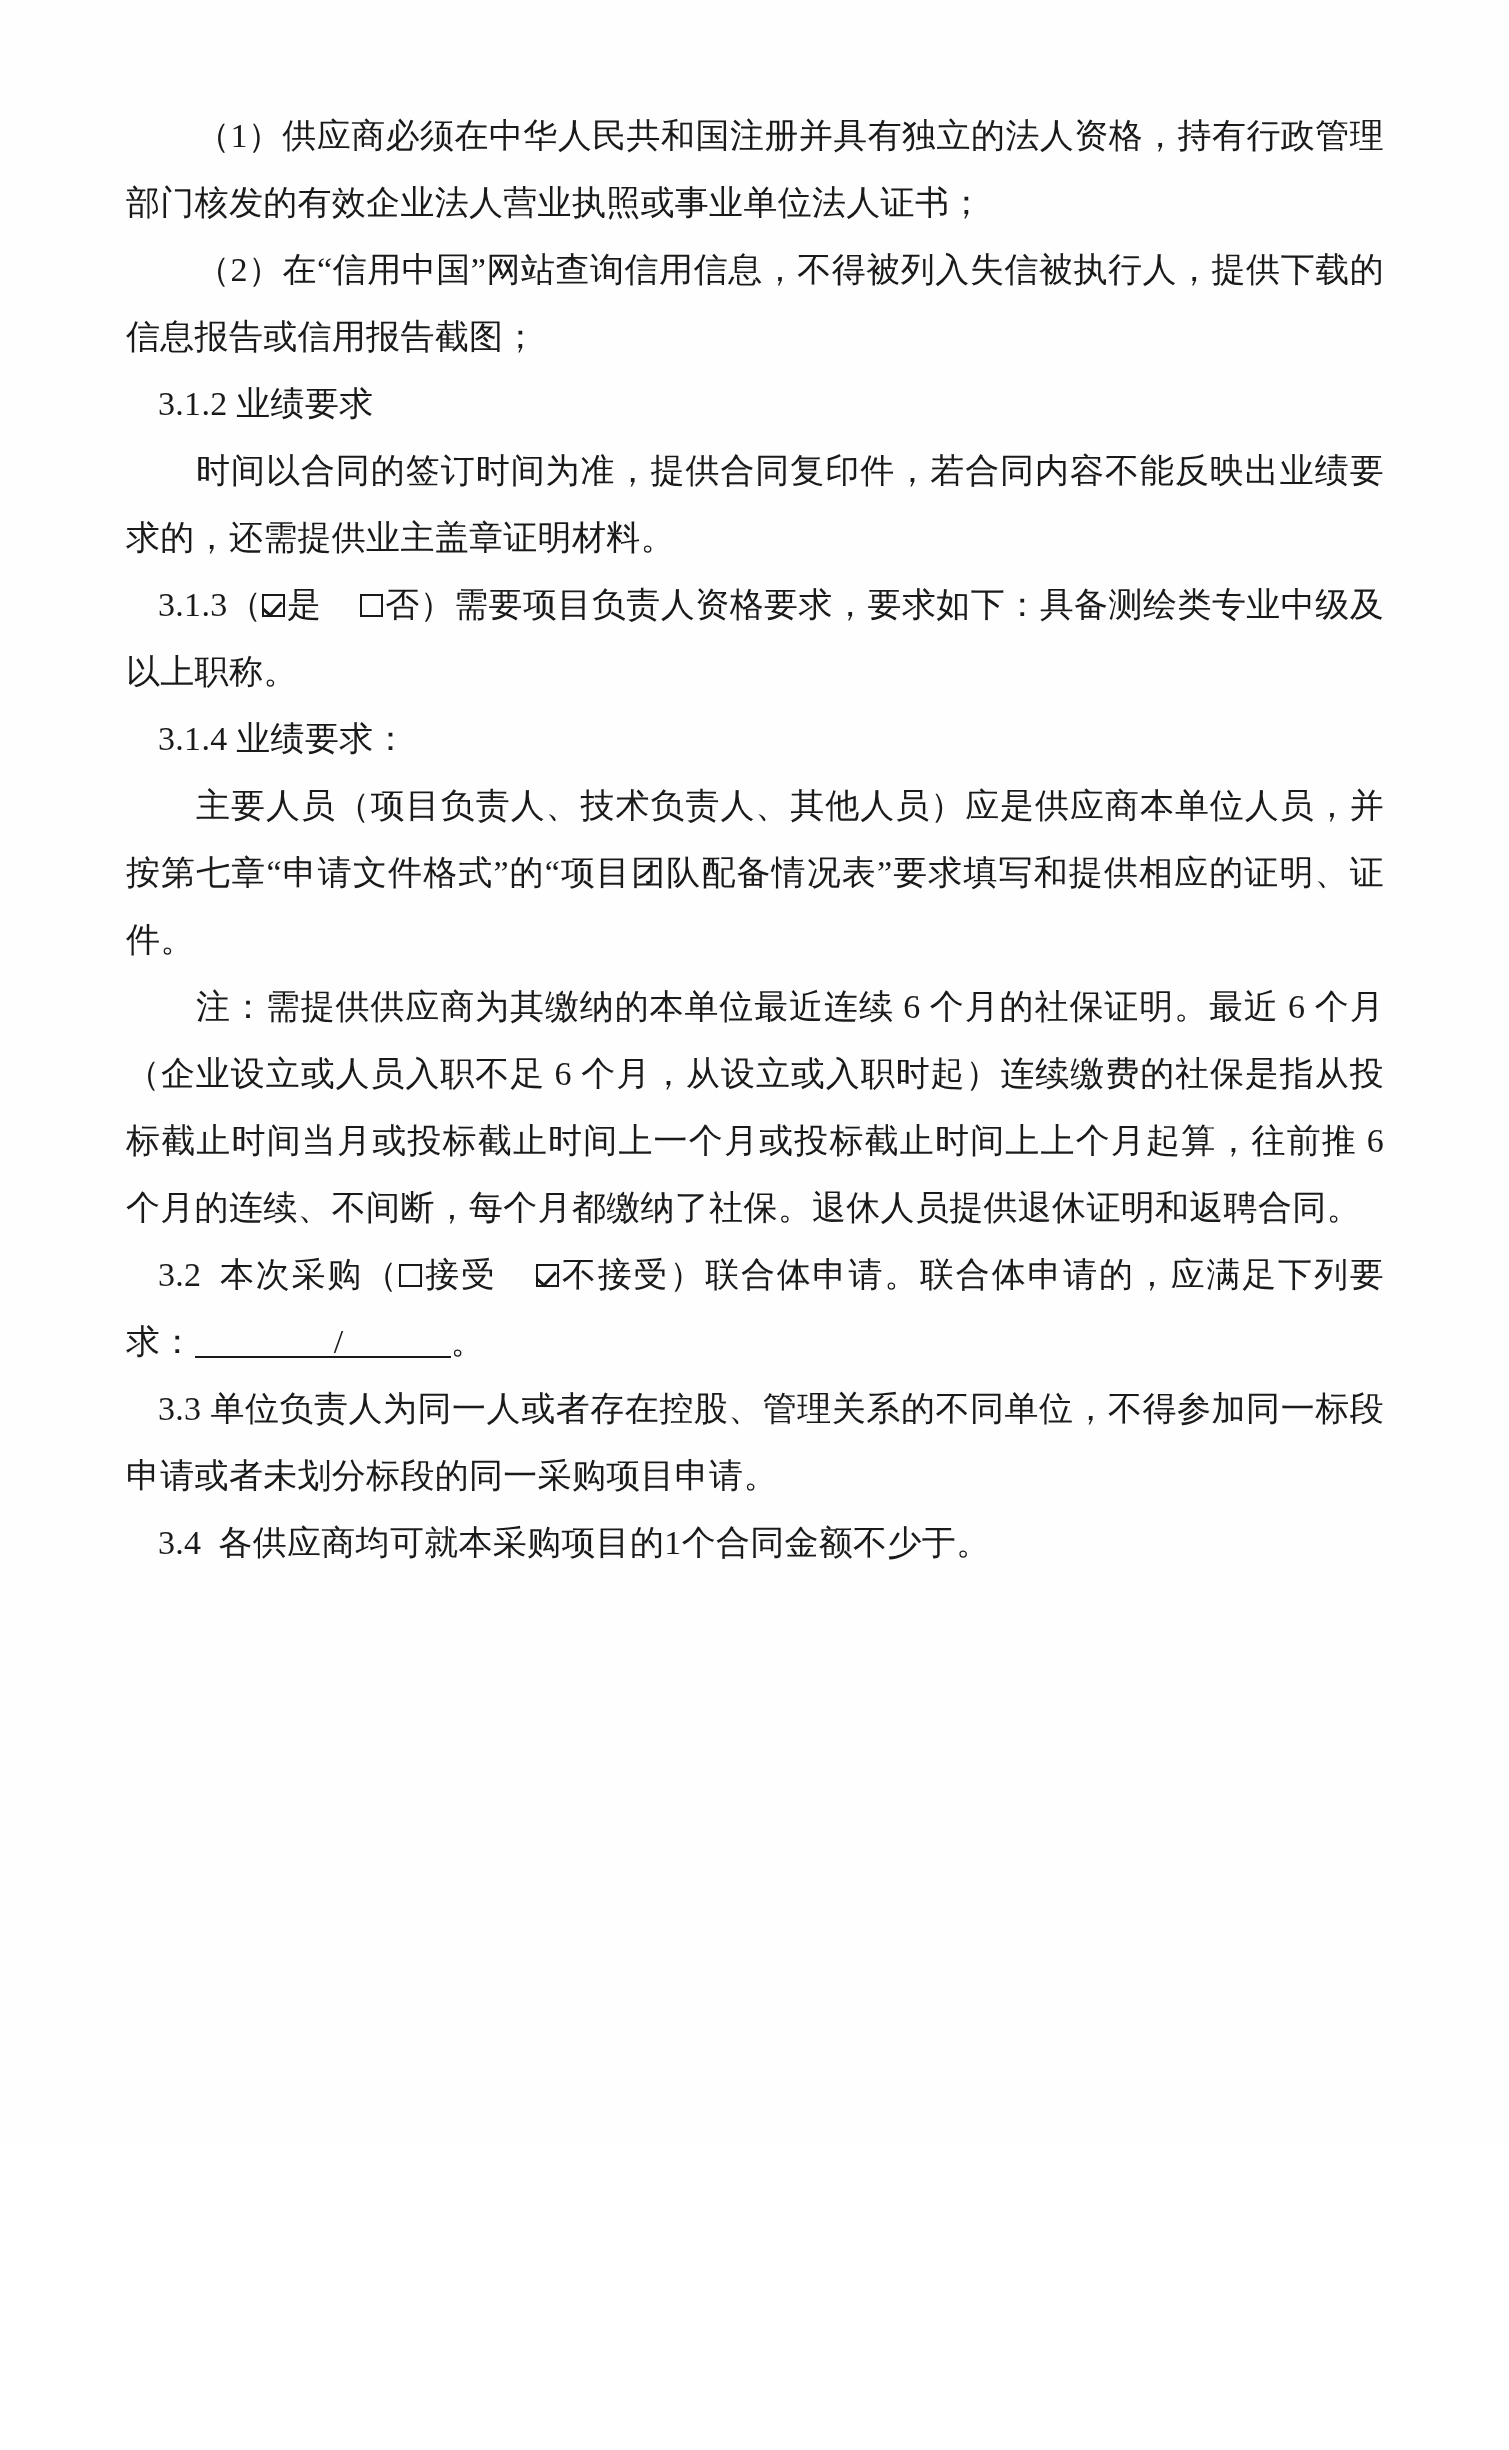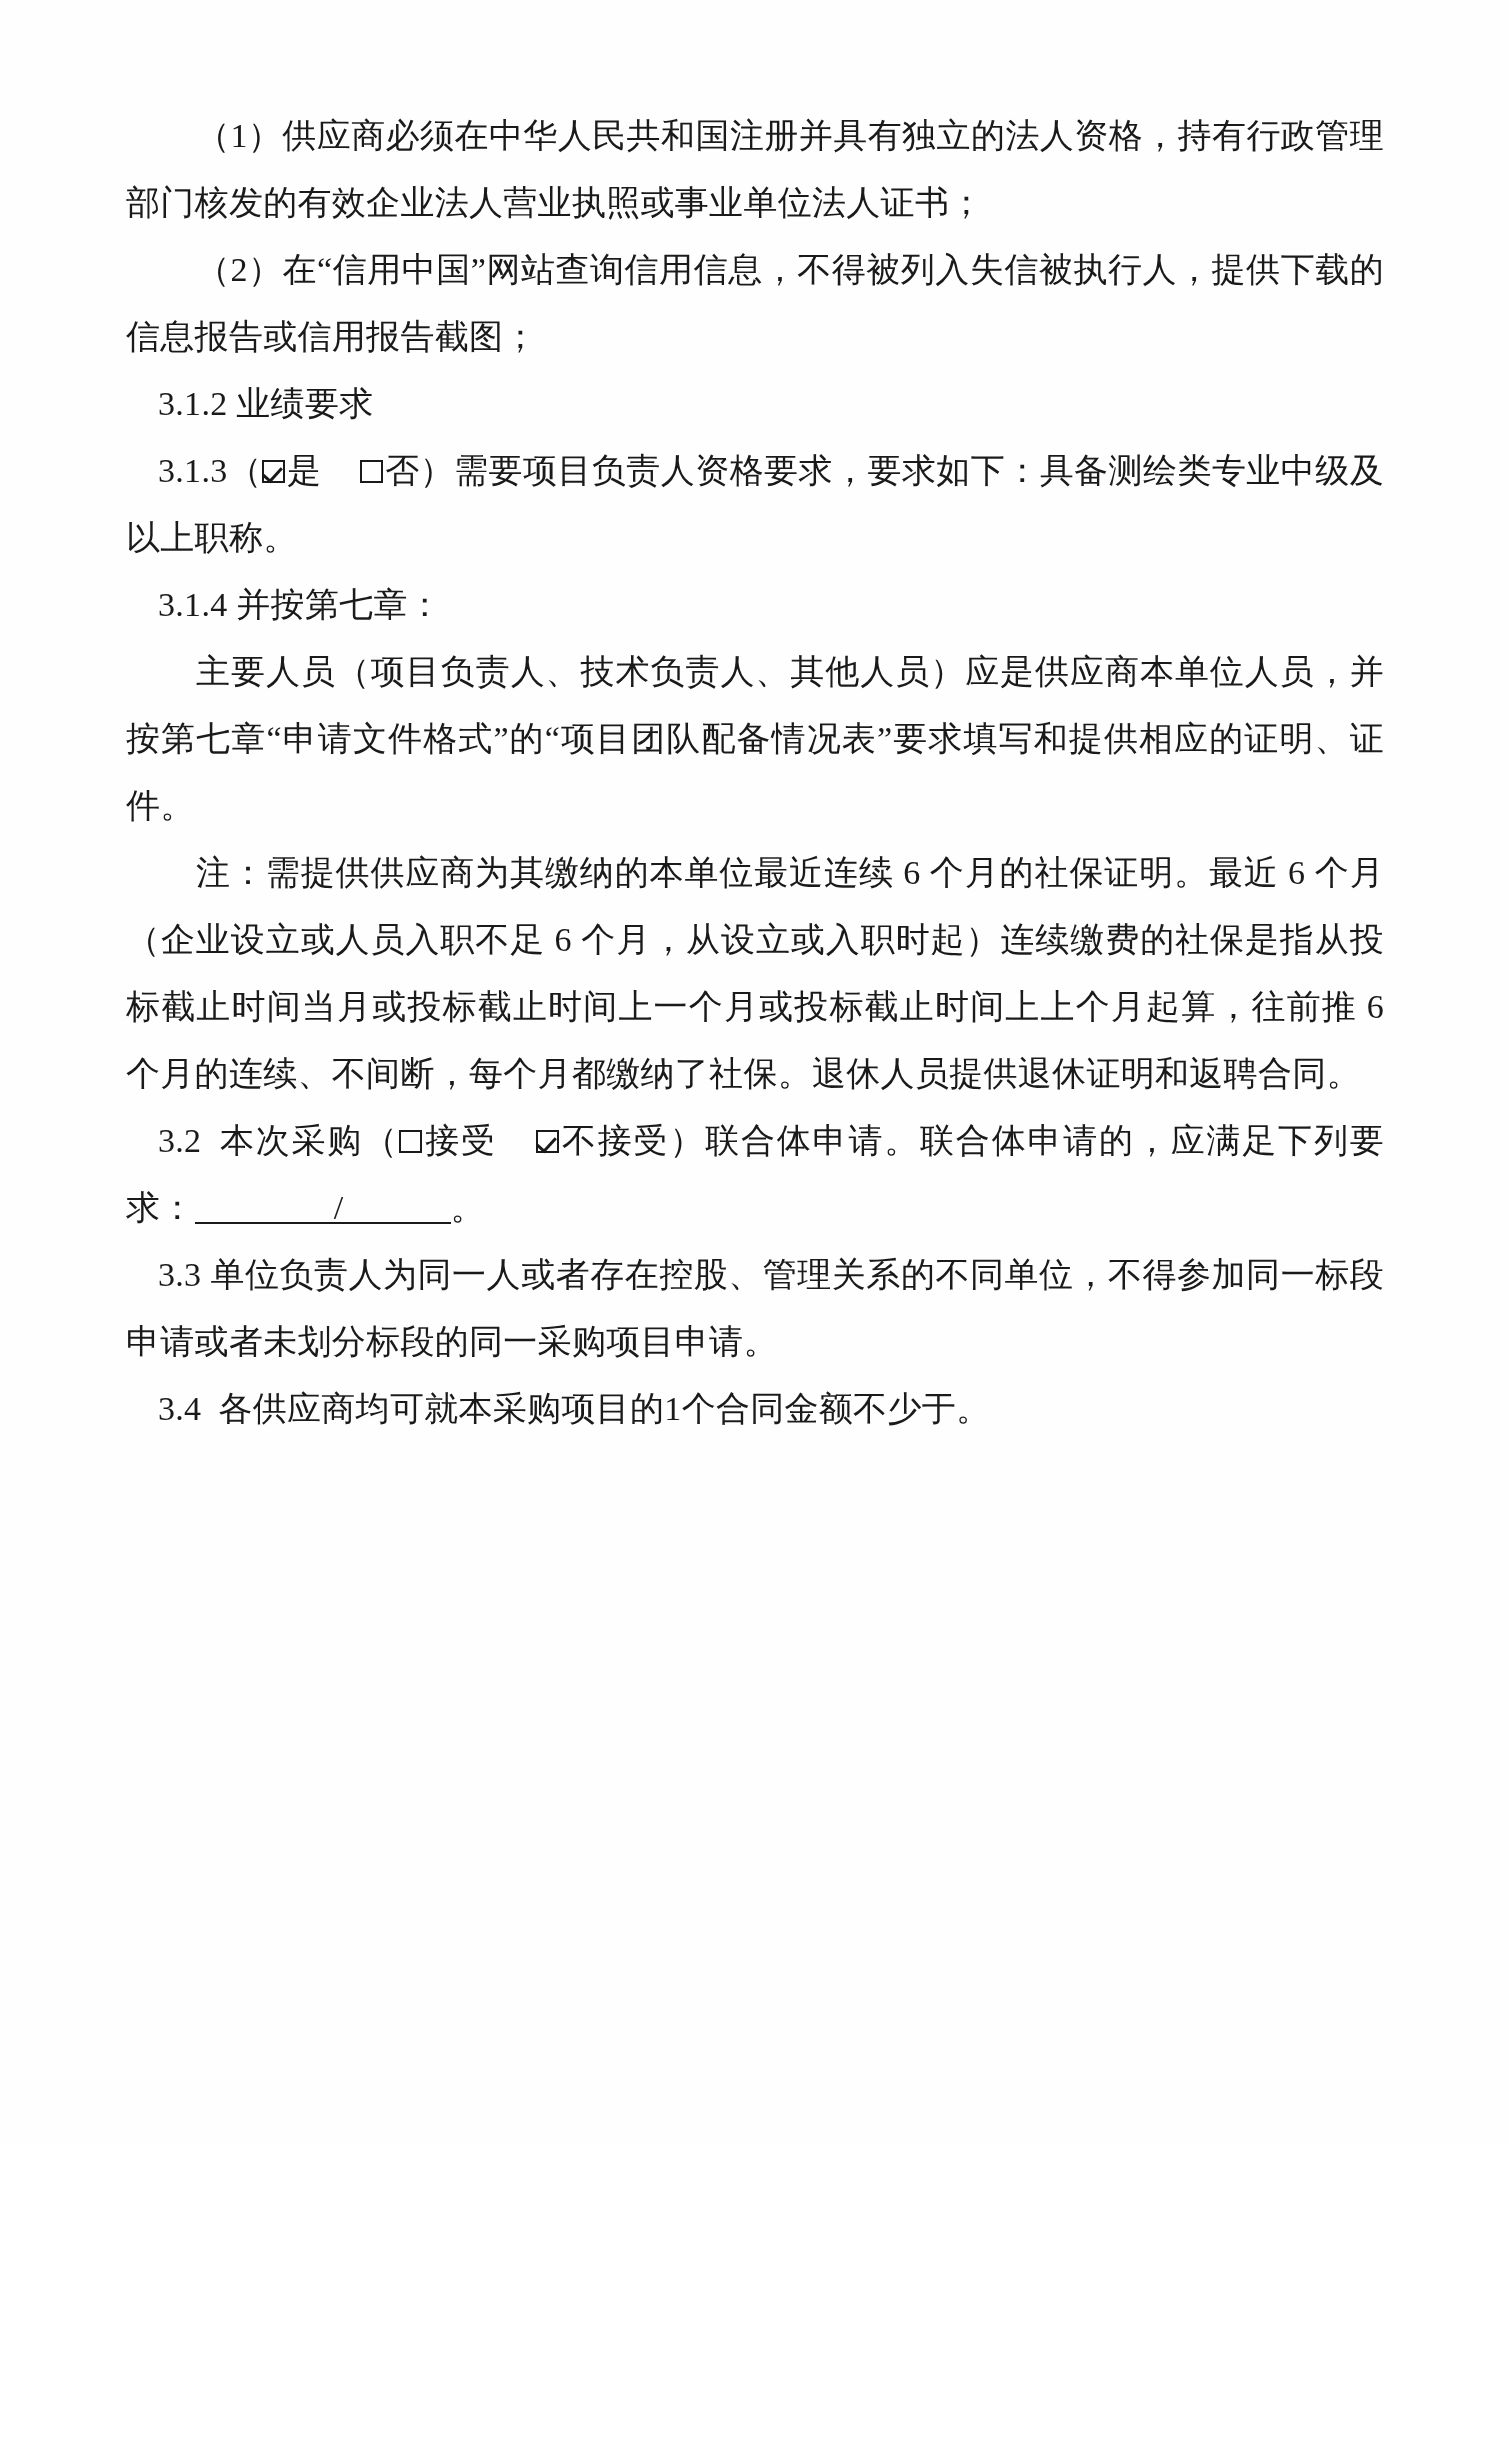--- a/index.html
+++ b/index.html
@@ -96,24 +96,25 @@
   <div class="content">
 
     <p class="para indent2">（1）供应商必须在中华人民共和国注册并具有独立的法人资格，持有行政管理部门核发的有效企业法人营业执照或事业单位法人证书；</p>
 
     <p class="para indent2">（2）在“信用中国”网站查询信用信息，不得被列入失信被执行人，提供下载的信息报告或信用报告截图；</p>
 
 
     <p class="para indent1">3.1.2 业绩要求</p>
 
 
+    <p class="para indent2">时间以合同的签订时间为准，提供合同复印件，若合同内容不能反映出业绩要求的，还需提供业主盖章证明材料。</p>
 
     <p class="para indent1"><span>3.1.3</span><span class="u"><span>（</span><span class="cbx checked"></span><span>是</span><span class="gap"></span><span class="cbx"></span><span>否</span><span>）</span></span><span>需要项目负责人资格要求，要求如下：</span><span class="u">具备测绘类专业中级及以上职称。</span></p>
 
-    <p class="para indent1">3.1.4 并按第七章：</p>
+    <p class="para indent1">3.1.4 业绩要求：</p>
 
     <p class="para indent2">主要人员（项目负责人、技术负责人、其他人员）应是供应商本单位人员，并按第七章“申请文件格式”的“项目团队配备情况表”要求填写和提供相应的证明、证件。</p>
 
     <p class="para indent2">注：需提供供应商为其缴纳的本单位最近连续 6 个月的社保证明。最近 6 个月（企业设立或人员入职不足 6 个月，从设立或入职时起）连续缴费的社保是指从投标截止时间当月或投标截止时间上一个月或投标截止时间上上个月起算，往前推 6 个月的连续、不间断，每个月都缴纳了社保。退休人员提供退休证明和返聘合同。</p>
 
     <p class="para indent1"><span>3.2</span><span class="gap-sm"></span><span>本次采购</span><span class="u"><span>（</span><span class="cbx"></span><span>接受</span><span class="gap"></span><span class="cbx checked"></span><span>不接受</span><span>）</span></span><span>联合体申请。联合体申请的，应满足下列要求：</span><span class="blank-line"><span class="slash">/</span></span><span>。</span></p>
 
     <p class="para indent1">3.3 单位负责人为同一人或者存在控股、管理关系的不同单位，不得参加同一标段申请或者未划分标段的同一采购项目申请。</p>
 
     <p class="para indent1"><span>3.4</span><span class="gap-sm"></span><span>各供应商均可就本采购项目的</span><span class="u">1</span><span>个合同金额不少于。</span></p>

